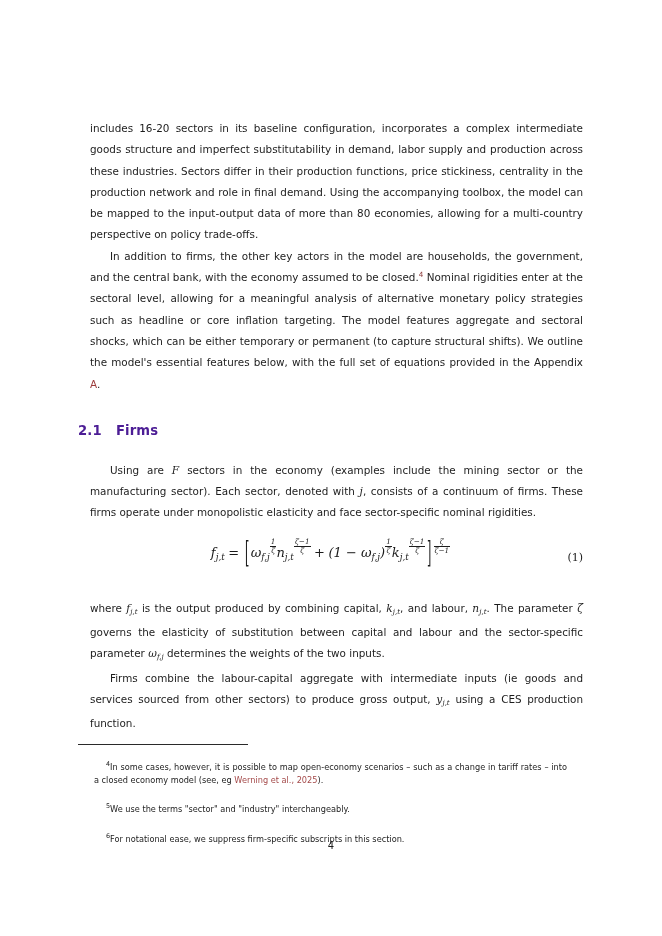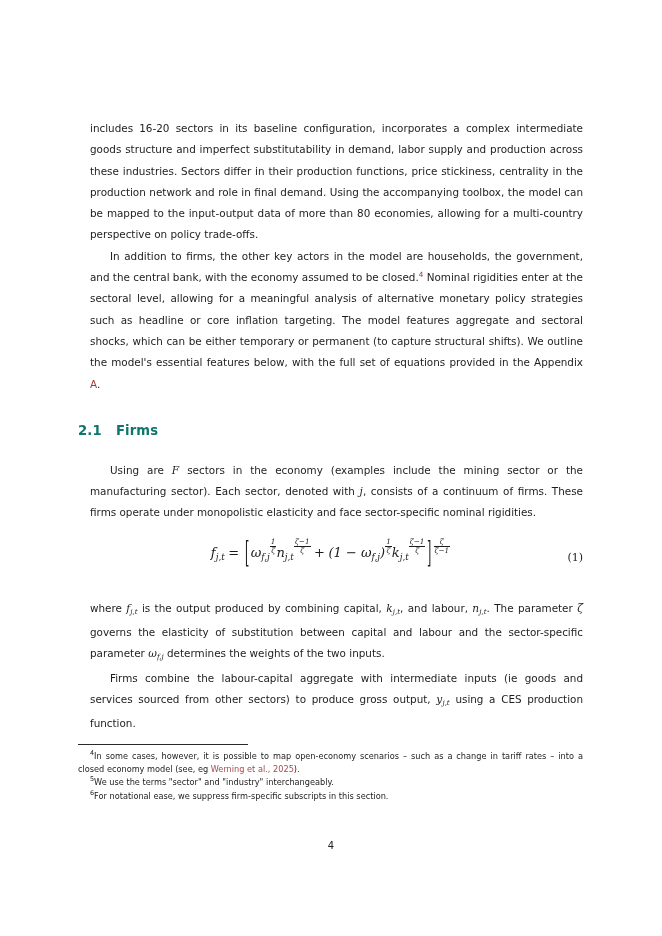--- a/index.html
+++ b/index.html
@@ -45,21 +45,21 @@
   }
   p.indented {
     text-indent: 20px;
   }
 
   h2.section-head {
     margin: 0;
     padding: 0;
     font-size: 13.2px;
     font-weight: bold;
-    color: #0f766e;
+    color: #4c1d95;
     letter-spacing: 0.1px;
   }
   .sec-num { display: inline-block; min-width: 38px; }
 
   .spacer-xl { height: 28px; }
   .spacer-lg { height: 22px; }
   .spacer-sm { height: 10px; }
 
   sup.fnmark {
     font-size: 7.2px;
@@ -153,21 +153,21 @@
     top: 744px;
     width: 505px;
   }
   .fnrule {
     width: 170px;
     height: 0;
     border-top: 0.9px solid #2a2a2a;
     margin: 0 0 5px 0;
   }
   p.fn {
-    margin: 0;
+    margin: 16px;
     font-size: 8.2px;
     line-height: 13.2px;
     text-align: justify;
     color: #1c1c1c;
     text-indent: 12px;
   }
   p.fn sup {
     font-size: 6.4px;
     vertical-align: super;
     line-height: 0;

